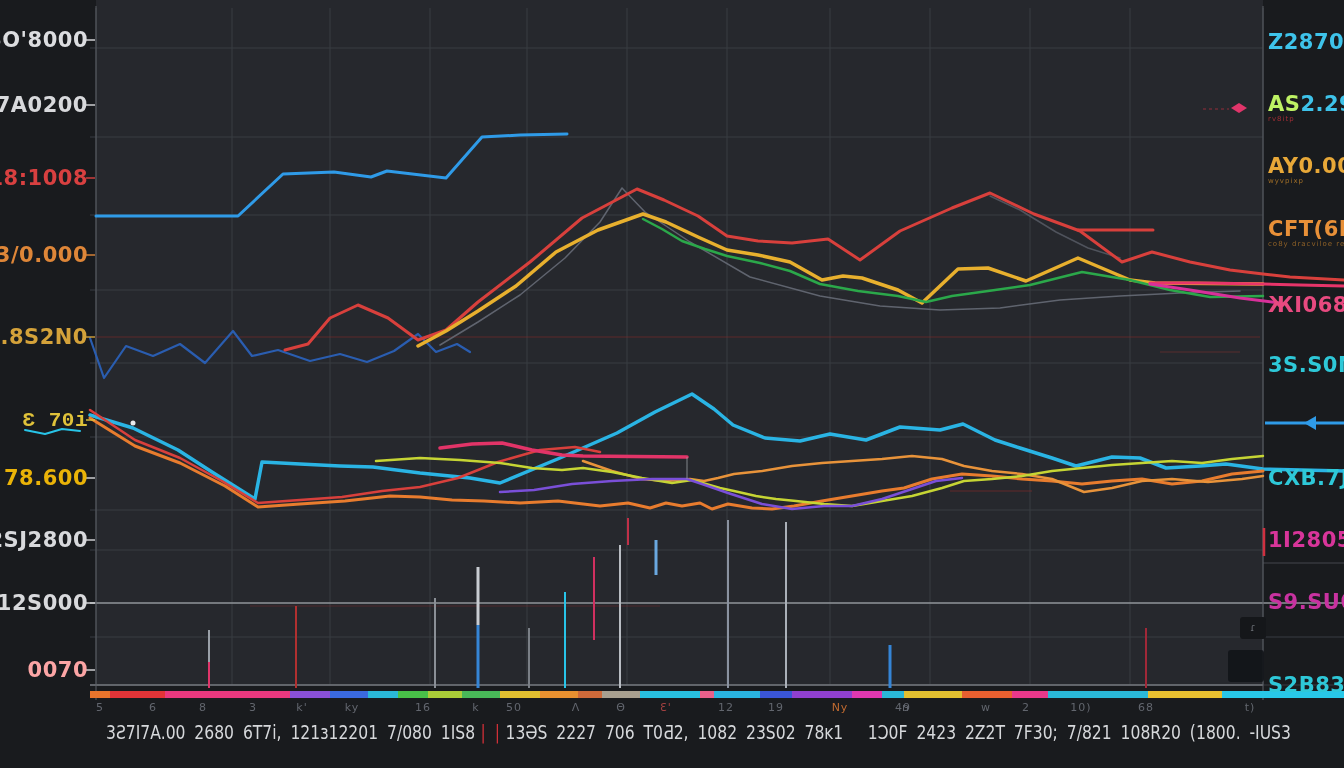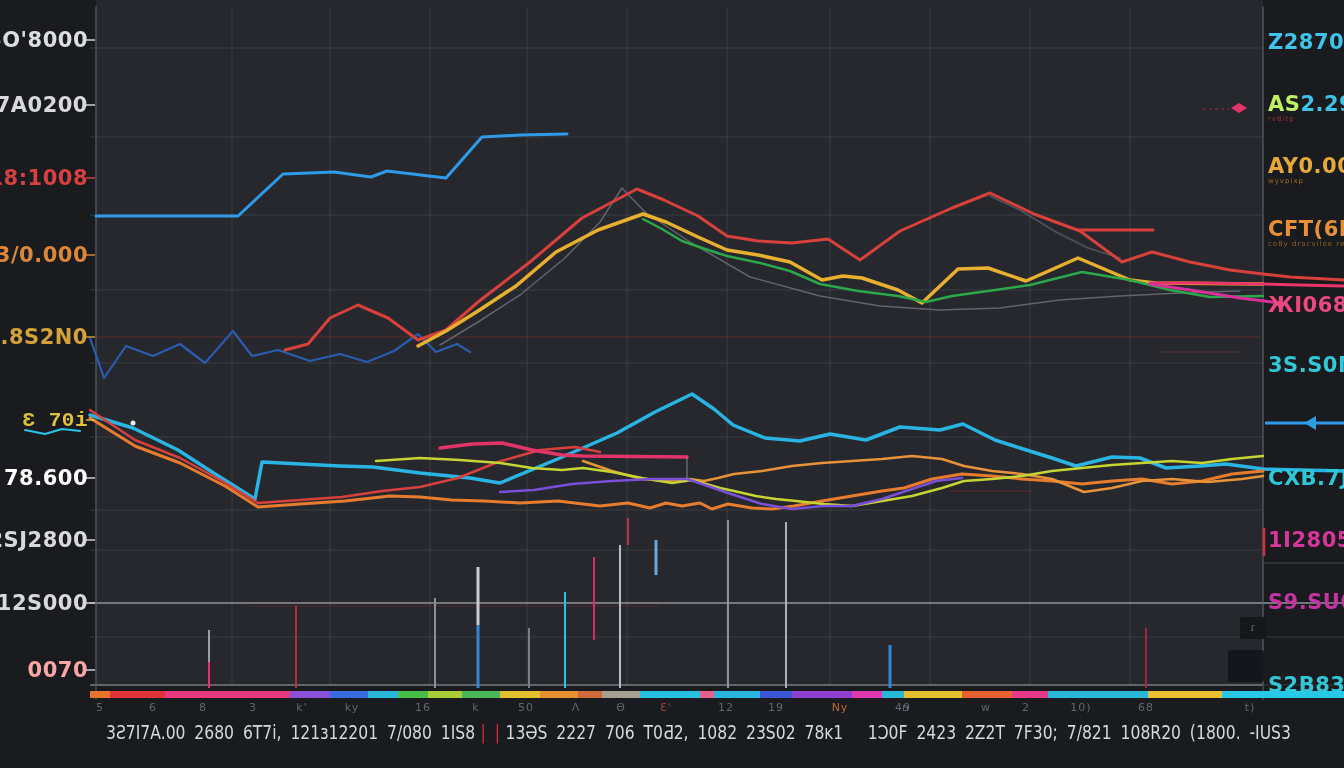--- a/index.html
+++ b/index.html
@@ -141,21 +141,21 @@
       <line x1="86" y1="670" x2="95" y2="670" stroke="#d8d9dc" stroke-width="2" opacity="0.7"></line>
     </svg>
 
   <div id="left-axis">
       <div class="y-label left" style="top: 40px; color: rgb(220, 221, 224);">1SO'8000</div>
       <div class="y-label left" style="top: 105px; color: rgb(216, 217, 220);">27A0200</div>
       <div class="y-label left" style="top: 178px; color: rgb(216, 64, 64);">18:1008</div>
       <div class="y-label left" style="top: 255px; color: rgb(222, 134, 56);">13/0.000</div>
       <div class="y-label left" style="top: 337px; color: rgb(212, 162, 58);">14.8S2N0</div>
       <div class="y-label left" style="top: 420px; color: rgb(224, 194, 58); font-family: Liberation Mono, monospace;">Ɛ 70i</div>
-      <div class="y-label left" style="top: 478px; color: #ffffff;">78.600</div>
+      <div class="y-label left" style="top: 478px; color: #eab308;">78.600</div>
       <div class="y-label left" style="top: 540px; color: rgb(216, 217, 220);">2SJ2800</div>
       <div class="y-label left" style="top: 603px; color: rgb(216, 217, 220);">12S000</div>
       <div class="y-label left" style="top: 670px; color: #fca5a5;">0070</div>
     </div>
   <div id="right-axis">
       <div class="y-label right" style="top: 42px; color: rgb(62, 195, 234);"><span>Z287000</span></div>
       <div class="y-label right" style="top: 108px; color: rgb(62, 195, 234);"><span style="color: #bef264;">AS</span><span>2.2900I</span><span class="sub" style="color: rgb(176, 48, 56);">rv8itp</span></div>
       <div class="y-label right" style="top: 170px; color: rgb(232, 168, 56);"><span>AY0.00IC0</span><span class="sub" style="color: rgb(176, 120, 40);">wyvpixp</span></div>
       <div class="y-label right" style="top: 233px; color: rgb(232, 144, 56);"><span>CFT(6DD0</span><span class="sub" style="color: rgb(154, 104, 40);">co8y dracviloe ree</span></div>
       <div class="y-label right" style="top: 305px; color: rgb(232, 74, 128);"><span>ЖI06888</span></div>
@@ -167,21 +167,21 @@
     </div>
   <div id="bottom-ticks">
       <div class="x-tick" style="left: 100px;">5</div>
       <div class="x-tick" style="left: 153px;">6</div>
       <div class="x-tick" style="left: 203px;">8</div>
       <div class="x-tick" style="left: 253px;">3</div>
       <div class="x-tick" style="left: 302px;">k'</div>
       <div class="x-tick" style="left: 352px;">ky</div>
       <div class="x-tick" style="left: 423px;">16</div>
       <div class="x-tick" style="left: 476px;">k</div>
-      <div class="x-tick" style="left: 526px;">50</div>
+      <div class="x-tick" style="left: 514px;">50</div>
       <div class="x-tick" style="left: 576px;">Λ</div>
       <div class="x-tick" style="left: 621px;">Θ</div>
       <div class="x-tick" style="left: 666px; color: rgb(160, 64, 64);">Ɛ'</div>
       <div class="x-tick" style="left: 726px;">12</div>
       <div class="x-tick" style="left: 776px;">19</div>
       <div class="x-tick" style="left: 840px; color: rgb(192, 106, 48);">Ny</div>
       <div class="x-tick" style="left: 906px;">n</div>
       <div class="x-tick" style="left: 903px;">49</div>
       <div class="x-tick" style="left: 986px;">w</div>
       <div class="x-tick" style="left: 1026px;">2</div>

